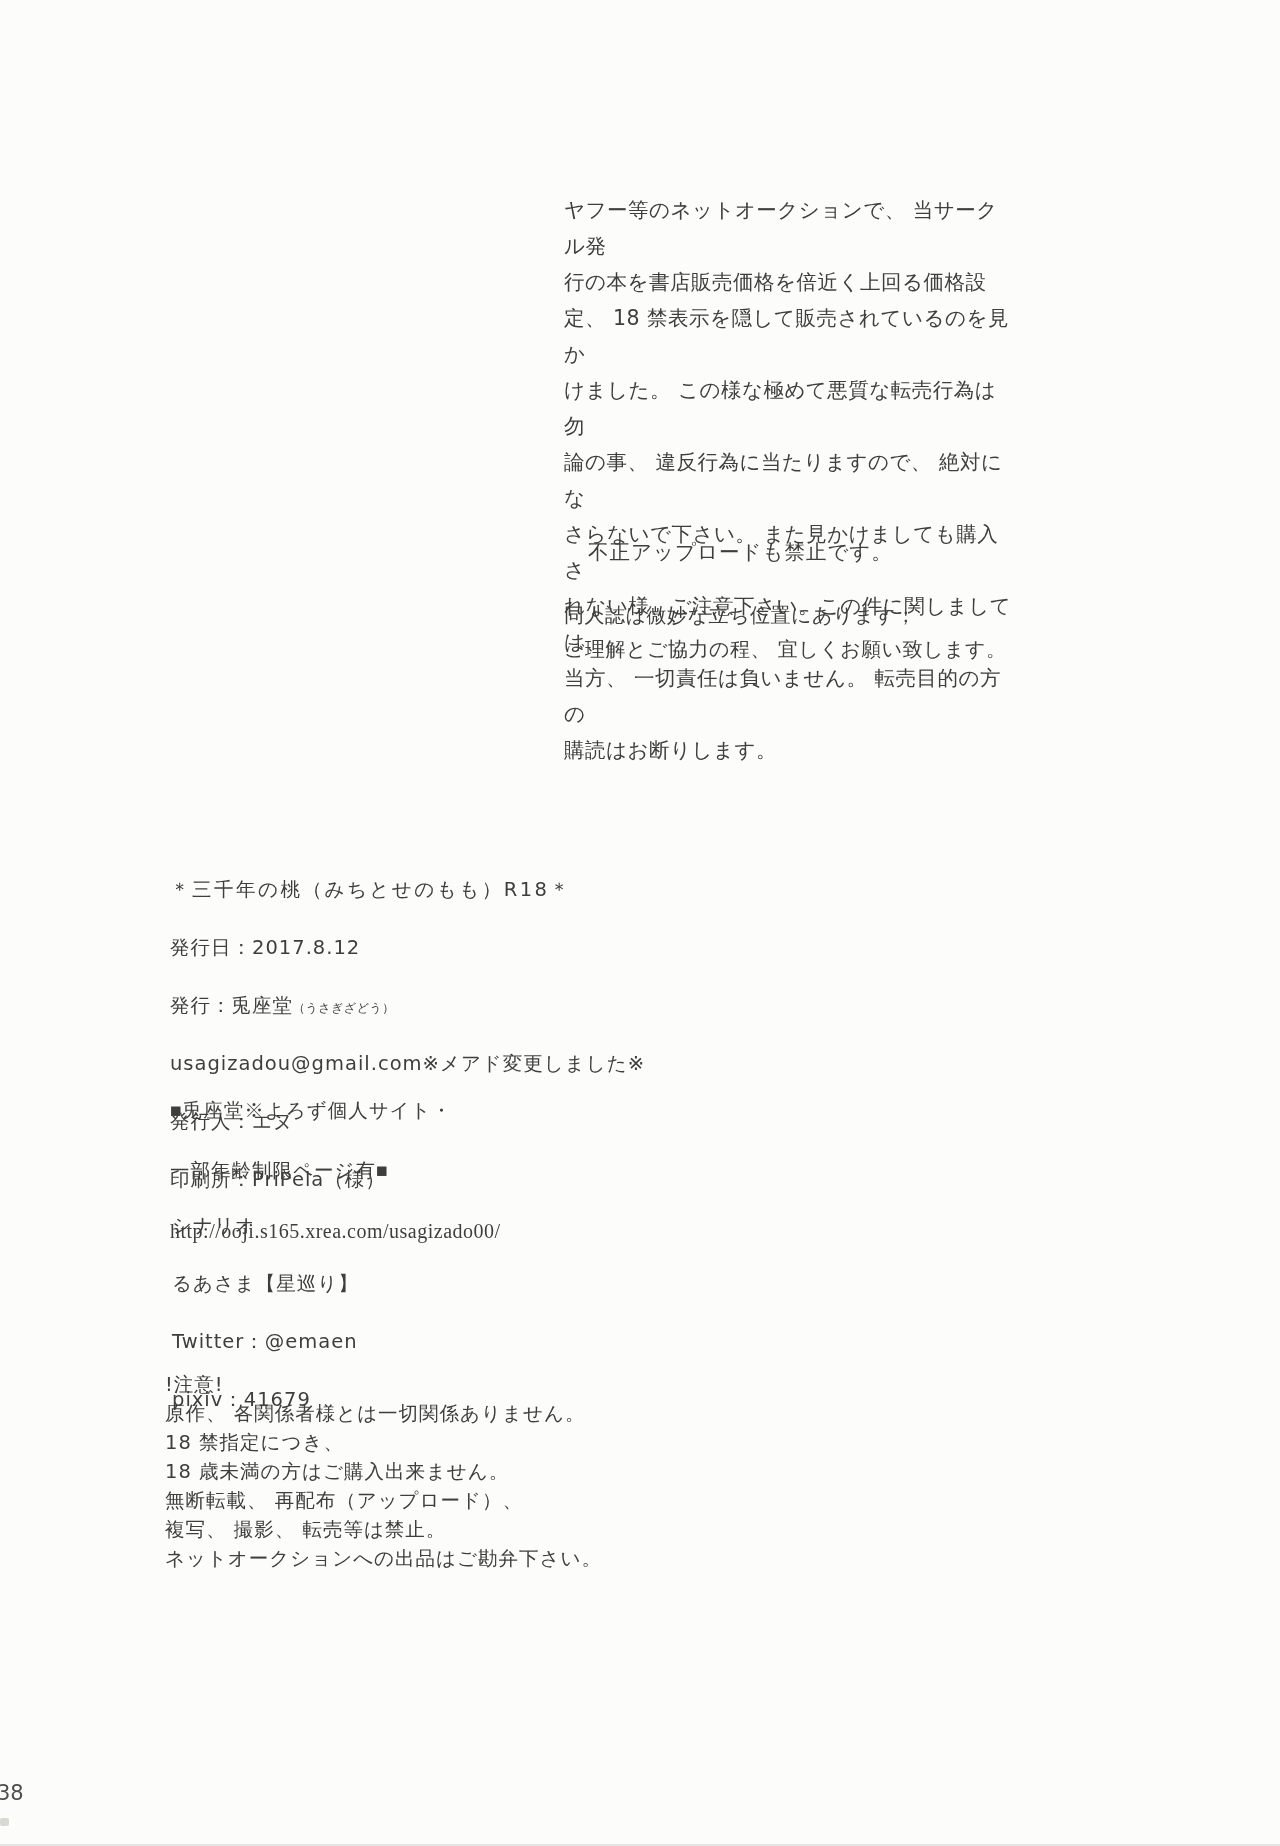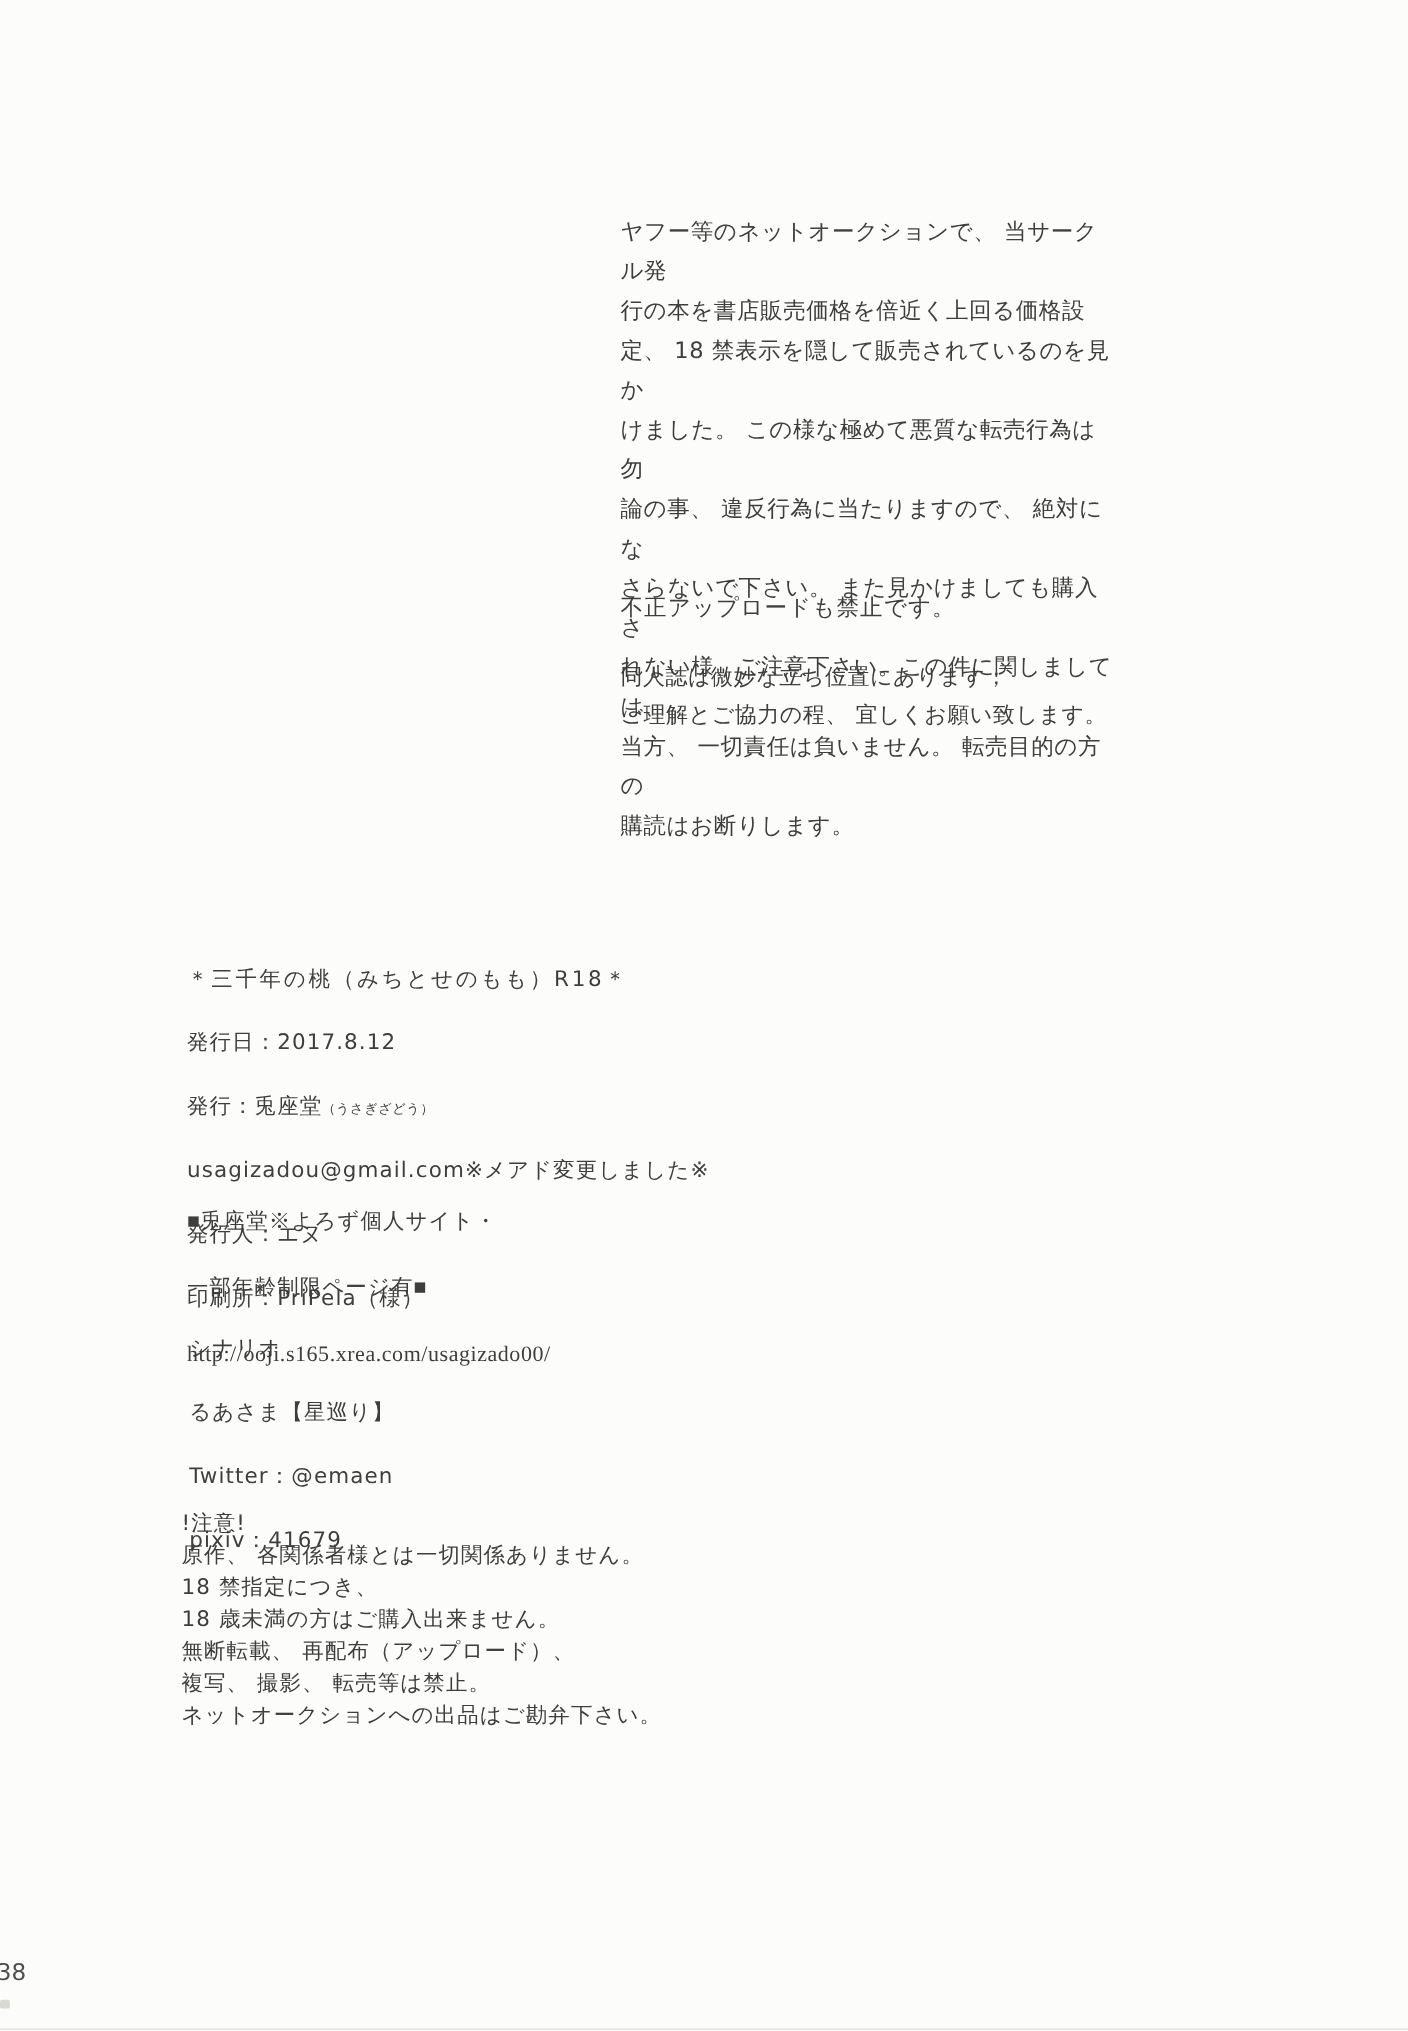--- a/index.html
+++ b/index.html
@@ -12,21 +12,21 @@
     font-family: "DejaVu Sans", sans-serif;
     color: #3e3e3e;
   }
   .txt { position: absolute; white-space: pre-line; }
 
   .resale-notice {
     left: 564px; top: 192px; width: 450px;
     font-size: 20.5px; line-height: 36px; letter-spacing: 0.5px;
   }
   .upload-ban {
-    left: 564px; top: 538px; width: 450px;
+    left: 588px; top: 538px; width: 450px;
     font-size: 20.5px; letter-spacing: 1px;
   }
   .doujin-position {
     left: 564px; top: 598px; width: 460px;
     font-size: 20px; line-height: 34px; letter-spacing: 0.5px;
   }
 
   .colophon {
     left: 170px; top: 846px; width: 560px;
     font-size: 19.5px; line-height: 29px; letter-spacing: 1px;

